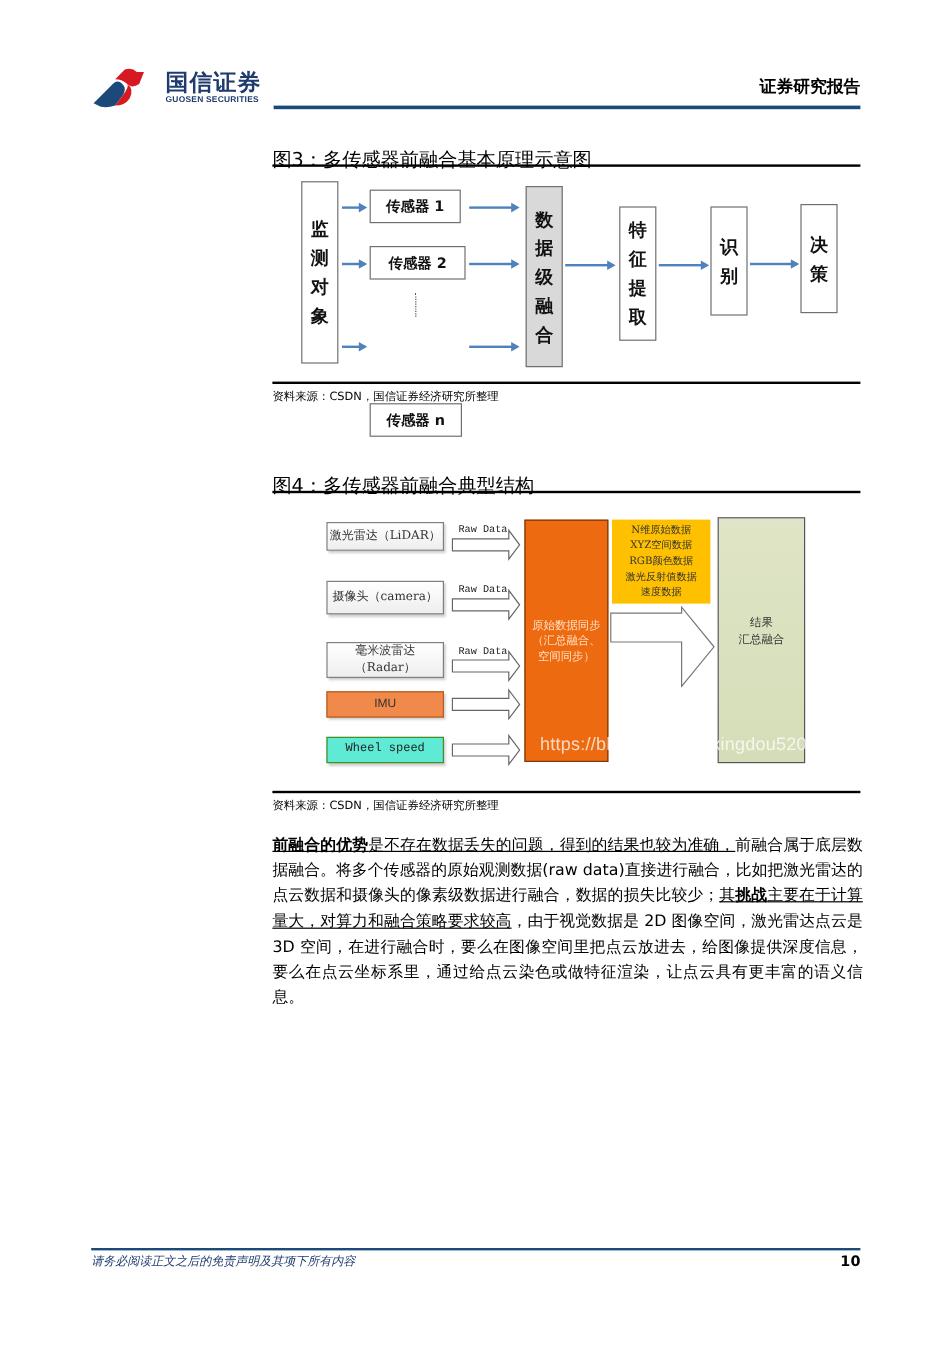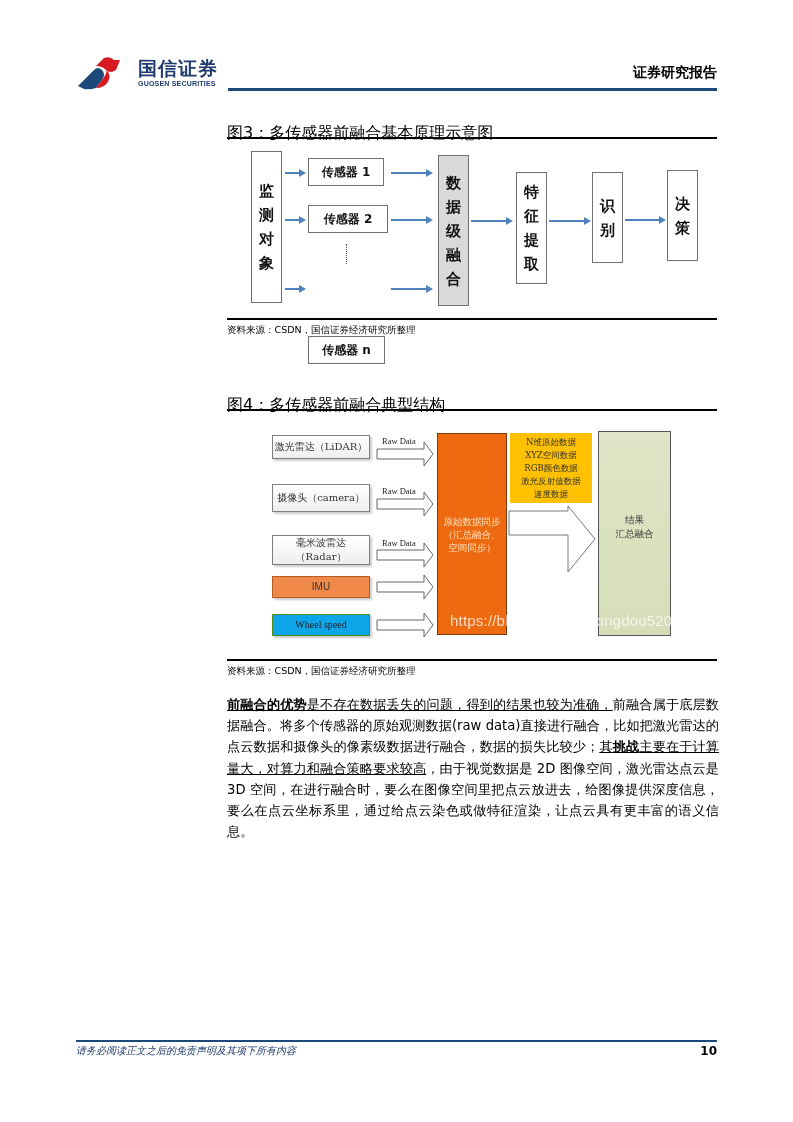--- a/index.html
+++ b/index.html
@@ -23,22 +23,22 @@
   .vbox { flex-direction:column; font-size:15px; line-height:24px; }
   .gray { background:#d9d9d9; }
   .arrow3 { position:absolute; height:2px; background:#4f81bd; }
   .arrow3::after { content:""; position:absolute; right:-2px; top:-3px; border-left:7px solid #4f81bd; border-top:4px solid transparent; border-bottom:4px solid transparent; }
   .vdots { position:absolute; width:0; border-left:1.5px dotted #555; }
 
   
   .src-box { position:absolute; border:1px solid #7f7f7f; display:flex; align-items:center; justify-content:center; font-size:10px; color:#333; text-align:center; line-height:14px; font-family:"DejaVu Serif","Liberation Serif",serif; box-shadow:2px 2px 2px #ccc; }
   .src-box.white { background:linear-gradient(#ffffff,#eeeeee); }
   .src-box.orange { background:#f0894a; border-color:#b55c20; font-family:Liberation Sans, sans-serif; }
-  .src-box.green { background:#0ea5e9; border-color:#4e8a1c; font-family:Liberation Serif, serif; color:#222; }
-  .raw-label { position:absolute; font-size:8.5px; color:#222; font-family:Liberation Serif, serif; }
+  .src-box.green { background:#5eead4; border-color:#4e8a1c; font-family:Liberation Mono, monospace; color:#222; }
+  .raw-label { position:absolute; font-size:8.5px; color:#222; font-family:Liberation Mono, monospace; }
   .sync-box { position:absolute; left:437px; top:433px; width:70px; height:202px; background:#ee6a10; border:1px solid #7a3a0a; display:flex; align-items:center; justify-content:center; text-align:center; font-size:9.5px; line-height:13px; color:#ffe1c2; font-family:"DejaVu Serif","Liberation Serif",serif; }
   .data-box { position:absolute; left:510px; top:433px; width:82px; height:70px; background:#ffc000; display:flex; align-items:center; justify-content:center; text-align:center; font-size:8.5px; line-height:13px; color:#333; font-family:"DejaVu Serif","Liberation Serif",serif; }
   .result-box { position:absolute; left:598px; top:431px; width:73px; height:205px; background:linear-gradient(#dfe5c6,#d5ddb8); border:1px solid #555; display:flex; align-items:center; justify-content:center; text-align:center; font-size:9.5px; line-height:14px; color:#333; font-family:"DejaVu Serif","Liberation Serif",serif; padding-bottom:14px; }
   .watermark { position:absolute; left:450px; top:612px; font-size:15px; color:rgba(255,255,255,0.75); font-family:"Liberation Sans",sans-serif; letter-spacing:0.2px; }
 
   
   .para { left:227px; top:694px; width:492px; font-size:13.2px; line-height:21.2px; color:#000; text-align:justify; }
   .para .b { font-weight:bold; }
   .para .u { text-decoration:underline; }
 

